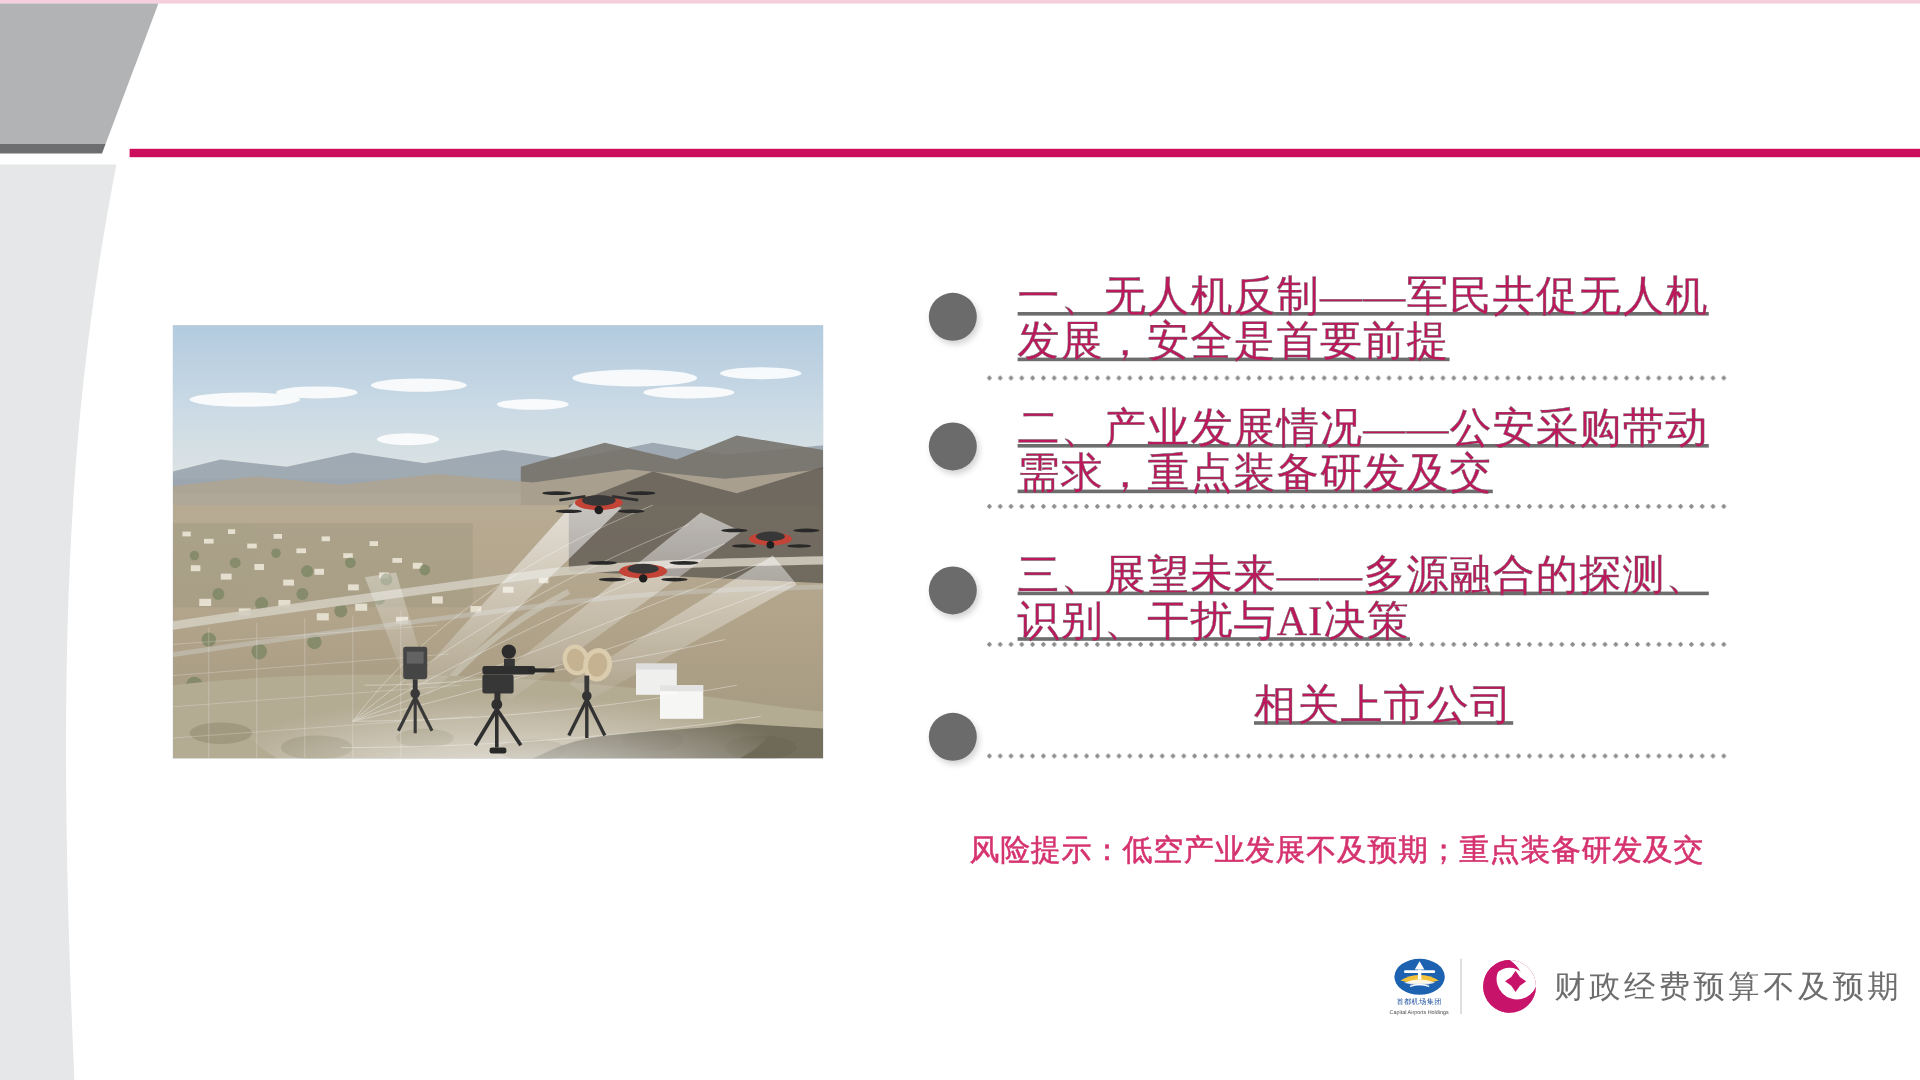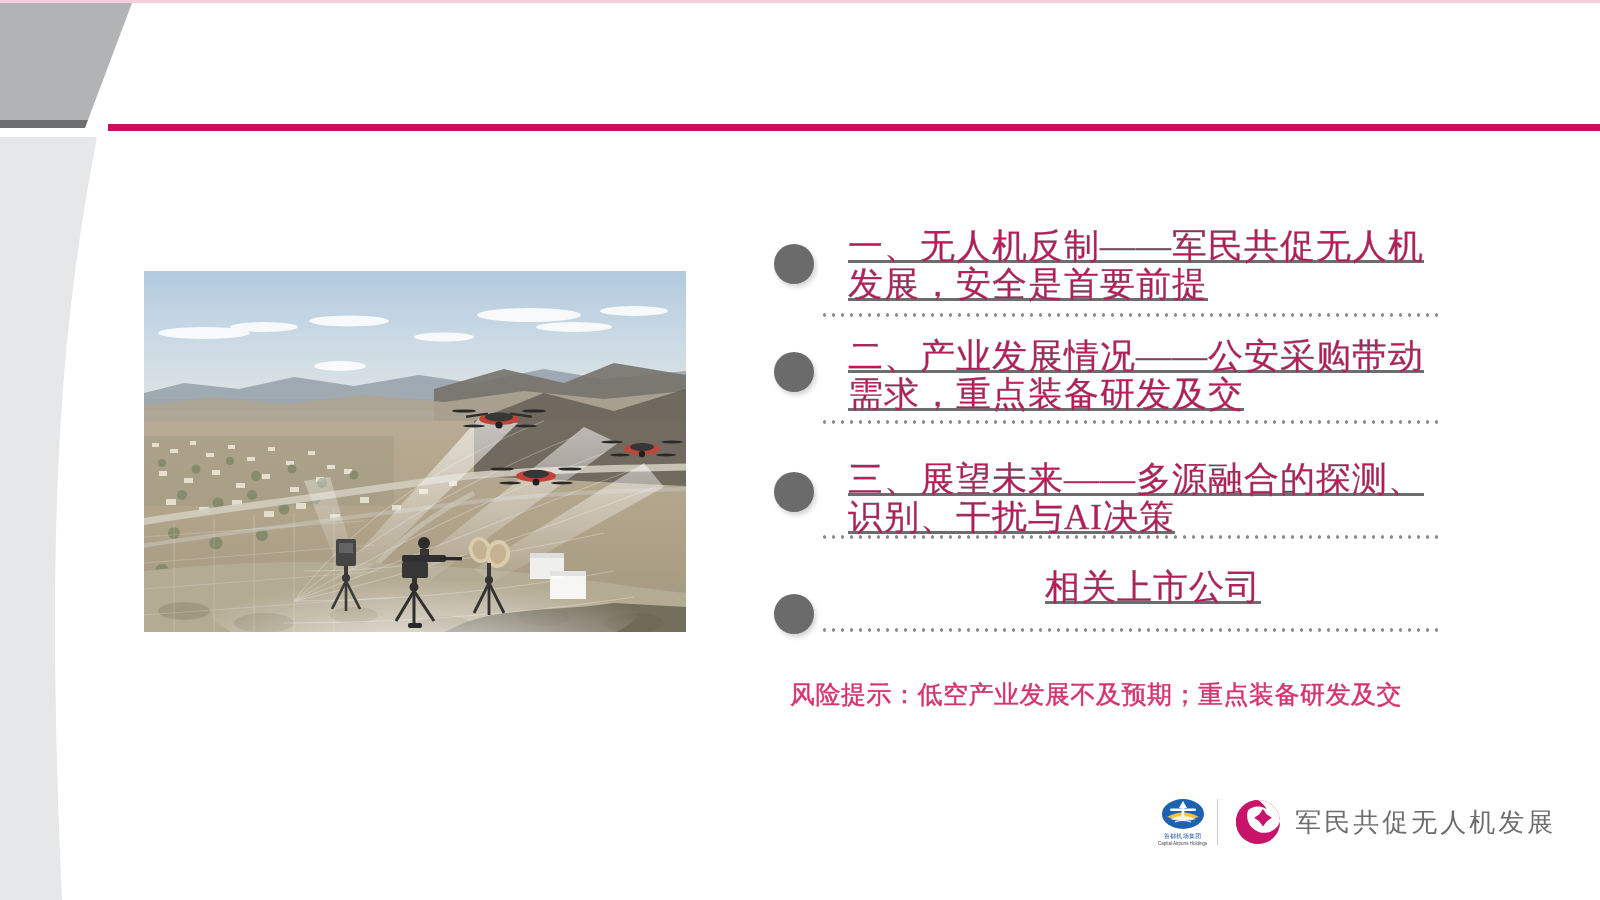--- a/index.html
+++ b/index.html
@@ -84,23 +84,23 @@
     width: 620px;
     height: 4px;
     background-image: radial-gradient(circle, #8d8d8d 0px, #8d8d8d 1.6px, rgba(0,0,0,0) 1.9px);
     background-size: 9px 4px;
     background-repeat: repeat-x;
   }
 
   
   .risk-note {
     position: absolute;
-    left: 790px; top: 678px;
+    left: 790px; top: 693px;
     width: 648px;
-    text-align: left;
+    text-align: center;
     font-family: "Liberation Serif", "DejaVu Serif", serif;
     font-size: 25px;
     line-height: 33px;
     color: #d5336f;
     -webkit-text-stroke: 0.45px #d5336f;
     letter-spacing: 0.5px;
   }
 
   
   .footer { position: absolute; left: 0; top: 818px; width: 1600px; height: 56px; }
@@ -431,17 +431,17 @@
     <svg width="56" height="50" viewBox="0 0 56 50">
       <path d="M28 3 a22 22 0 1 0 0 44 a22 22 0 1 0 0 -44 z
                M28 9.5 a15.5 15.5 0 1 1 0 31 a15.5 15.5 0 1 1 0 -31 z" fill="#c8136a" fill-rule="evenodd"></path>
       <path d="M28 3 a22 22 0 0 1 0 44 a26 26 0 0 0 0 -44 z" fill="#ffffff"></path>
       <circle cx="28" cy="25" r="22" fill="none"></circle>
       <path d="M50 25 a22 22 0 1 1 -22 -22 a17 17 0 1 0 22 22 z" fill="#c8136a"></path>
       <path d="M33 12 l3.6 5.2 l5.2 3.6 l-5.2 3.6 l-3.6 5.2 l-3.6 -5.2 l-5.2 -3.6 l5.2 -3.6 z" fill="#c8136a"></path>
     </svg>
 
     <div class="brand-names">
-      <div class="brand-cn">军民共促无人机发展</div>
+      <div class="brand-cn">财政经费预算不及预期</div>
     </div>
   </div>
 
 </div>
 
 </body></html>

